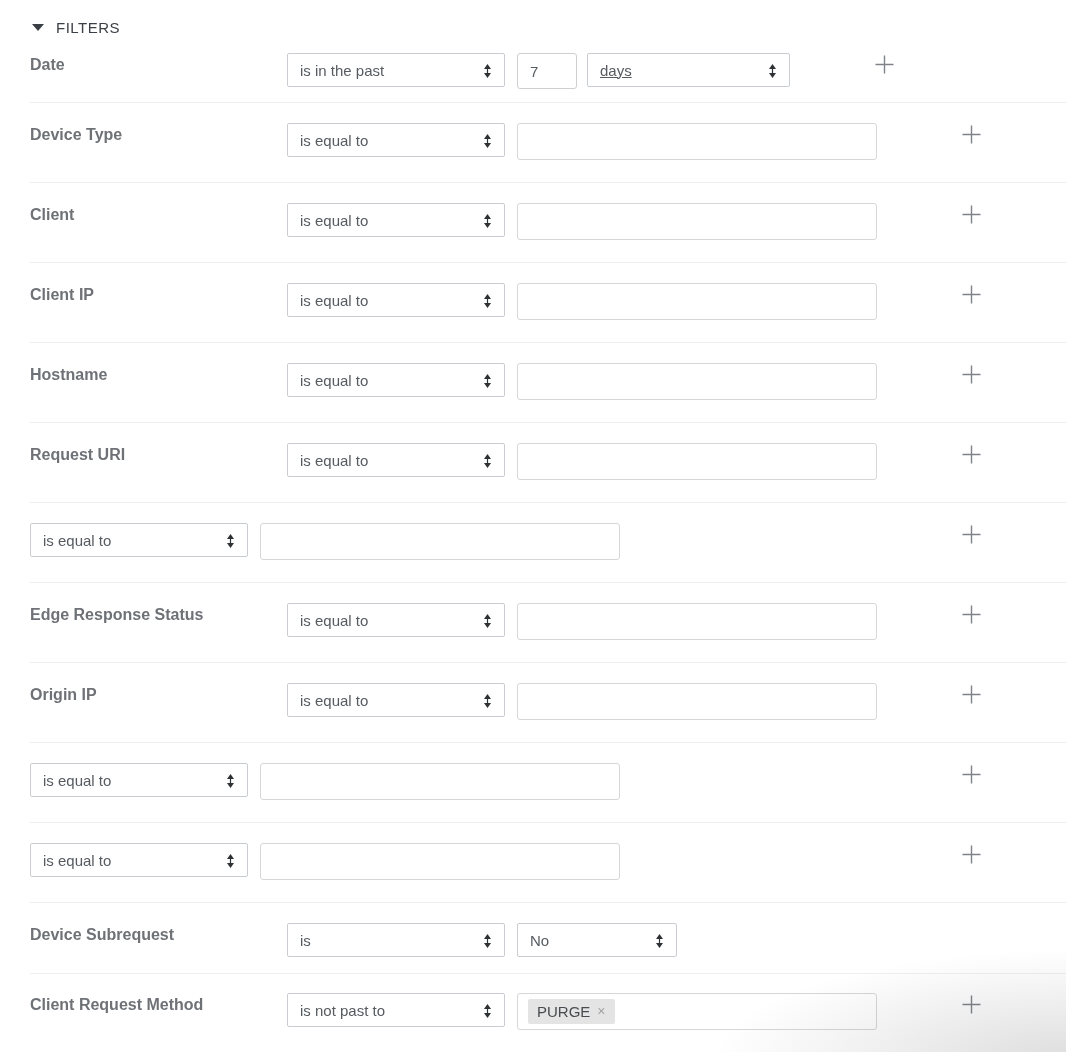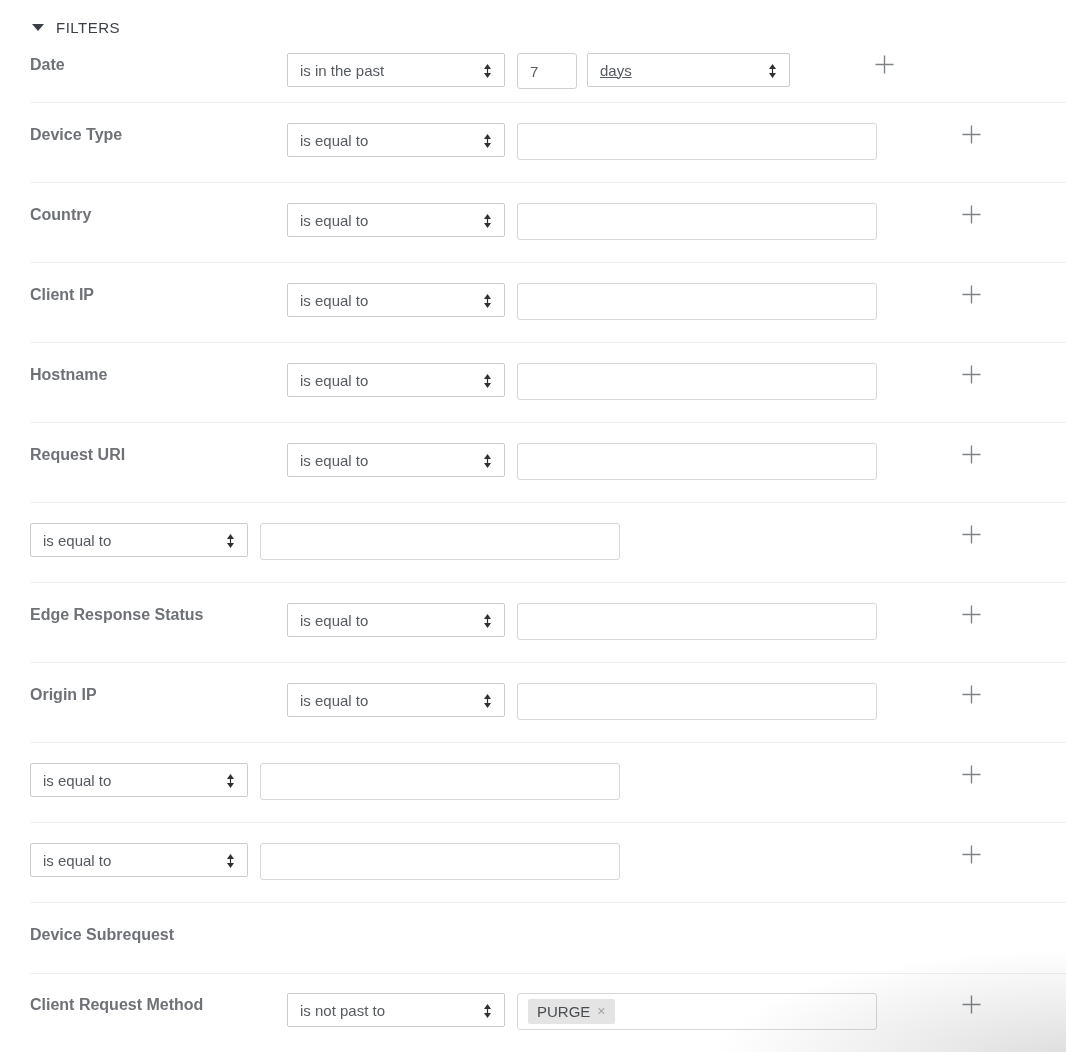--- a/index.html
+++ b/index.html
@@ -168,21 +168,21 @@
     <button class="plus">
       <span>
         <svg width="19" height="19" viewBox="0 0 19 19">
             <path d="M9.5 0.5 V18.5 M0.5 9.5 H18.5" stroke="#7f8388" stroke-width="1.4" fill="none"></path>
           </svg>
       </span>
     </button>
   </div>
 
   <div class="row row-generic">
-    <div class="flabel">Country</div>
+    <div class="flabel">Client</div>
     <div class="controls">
       <div class="sel sel-operator">
         <span>is equal to</span>
         <span class="arrows">
           <svg width="9" height="14" viewBox="0 0 9 14">
               <path fill="#2e3235" d="M4.5 0 L8 5 H1 Z M4.5 14 L1 9 H8 Z"></path>
               <rect x="3.9" y="4" width="1.2" height="6" fill="#2e3235"></rect>
             </svg>
         </span>
       </div>
@@ -373,20 +373,40 @@
       <span>
         <svg width="19" height="19" viewBox="0 0 19 19">
             <path d="M9.5 0.5 V18.5 M0.5 9.5 H18.5" stroke="#7f8388" stroke-width="1.4" fill="none"></path>
           </svg>
       </span>
     </button>
   </div>
 
   <div class="row row-worker">
     <div class="flabel">Device Subrequest</div>
+    <div class="controls">
+      <div class="sel sel-operator">
+        <span>is</span>
+        <span class="arrows">
+          <svg width="9" height="14" viewBox="0 0 9 14">
+              <path fill="#2e3235" d="M4.5 0 L8 5 H1 Z M4.5 14 L1 9 H8 Z"></path>
+              <rect x="3.9" y="4" width="1.2" height="6" fill="#2e3235"></rect>
+            </svg>
+        </span>
+      </div>
+      <div class="sel sel-value">
+        <span>No</span>
+        <span class="arrows">
+          <svg width="9" height="14" viewBox="0 0 9 14">
+              <path fill="#2e3235" d="M4.5 0 L8 5 H1 Z M4.5 14 L1 9 H8 Z"></path>
+              <rect x="3.9" y="4" width="1.2" height="6" fill="#2e3235"></rect>
+            </svg>
+        </span>
+      </div>
+    </div>
   </div>
 
   <div class="row row-last">
     <div class="flabel">Client Request Method</div>
     <div class="controls">
       <div class="sel sel-operator">
         <span>is not past to</span>
         <span class="arrows">
           <svg width="9" height="14" viewBox="0 0 9 14">
               <path fill="#2e3235" d="M4.5 0 L8 5 H1 Z M4.5 14 L1 9 H8 Z"></path>

